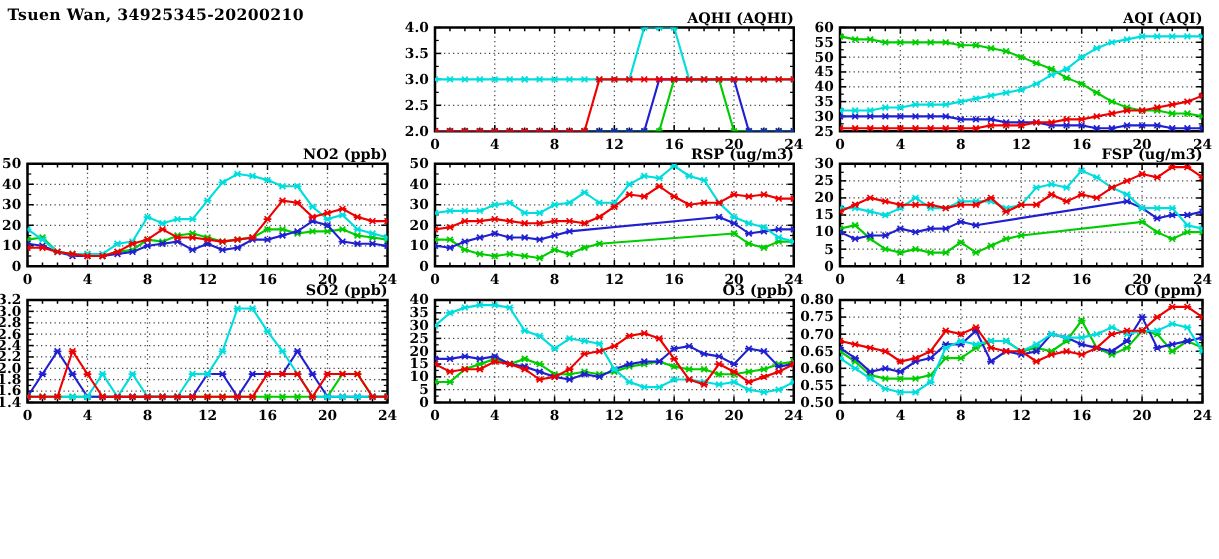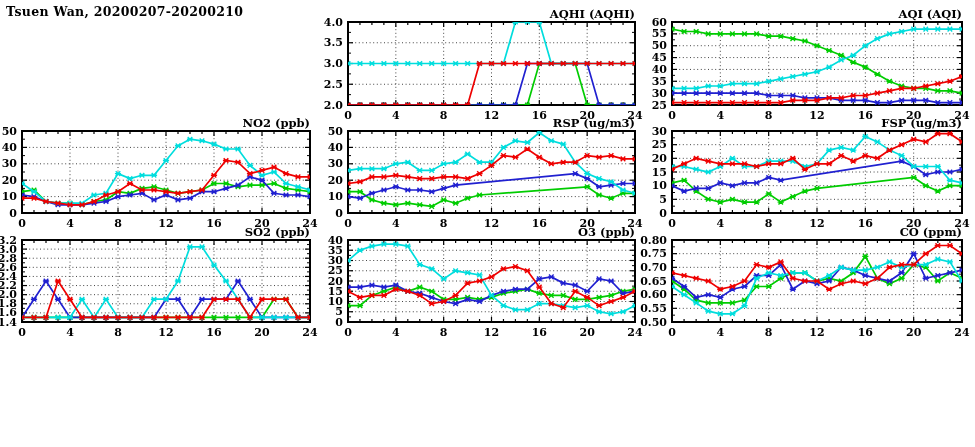--- a/index.html
+++ b/index.html
@@ -7,21 +7,21 @@
          font-family:"DejaVu Serif",serif;}
   #page-title{position:absolute;left:6px;top:4px;font:bold 12.5px "DejaVu Serif",serif;color:#000;
               letter-spacing:0.3px;white-space:nowrap;}
   svg text.tick{font:bold 11px "DejaVu Serif",serif;fill:#000;}
   svg text.ctitle{font:bold 11.5px "DejaVu Serif",serif;fill:#000;}
 </style>
 </head>
 <body>
 
 <div id="stage">
-  <div id="page-title">Tsuen Wan, 20200207-20200210</div>
+  <div id="page-title">Tsuen Wan, 34925345-20200210</div>
   <div id="charts-host">
       <svg width="975" height="447" viewBox="0 0 975 447" style="position:absolute;left:0;top:0">
         <g>
           <line x1="348" y1="84.25" x2="635" y2="84.25" stroke="#444444" stroke-width="1" stroke-dasharray="1 2.6"></line>
           <line x1="348" y1="63.5" x2="635" y2="63.5" stroke="#444444" stroke-width="1" stroke-dasharray="1 2.6"></line>
           <line x1="348" y1="42.75" x2="635" y2="42.75" stroke="#444444" stroke-width="1" stroke-dasharray="1 2.6"></line>
           <line x1="395.8333333333333" y1="22" x2="395.8333333333333" y2="105" stroke="#444444" stroke-width="1" stroke-dasharray="1 2.6"></line>
           <line x1="443.66666666666663" y1="22" x2="443.66666666666663" y2="105" stroke="#444444" stroke-width="1" stroke-dasharray="1 2.6"></line>
           <line x1="491.5" y1="22" x2="491.5" y2="105" stroke="#444444" stroke-width="1" stroke-dasharray="1 2.6"></line>
           <line x1="539.3333333333333" y1="22" x2="539.3333333333333" y2="105" stroke="#444444" stroke-width="1" stroke-dasharray="1 2.6"></line>

